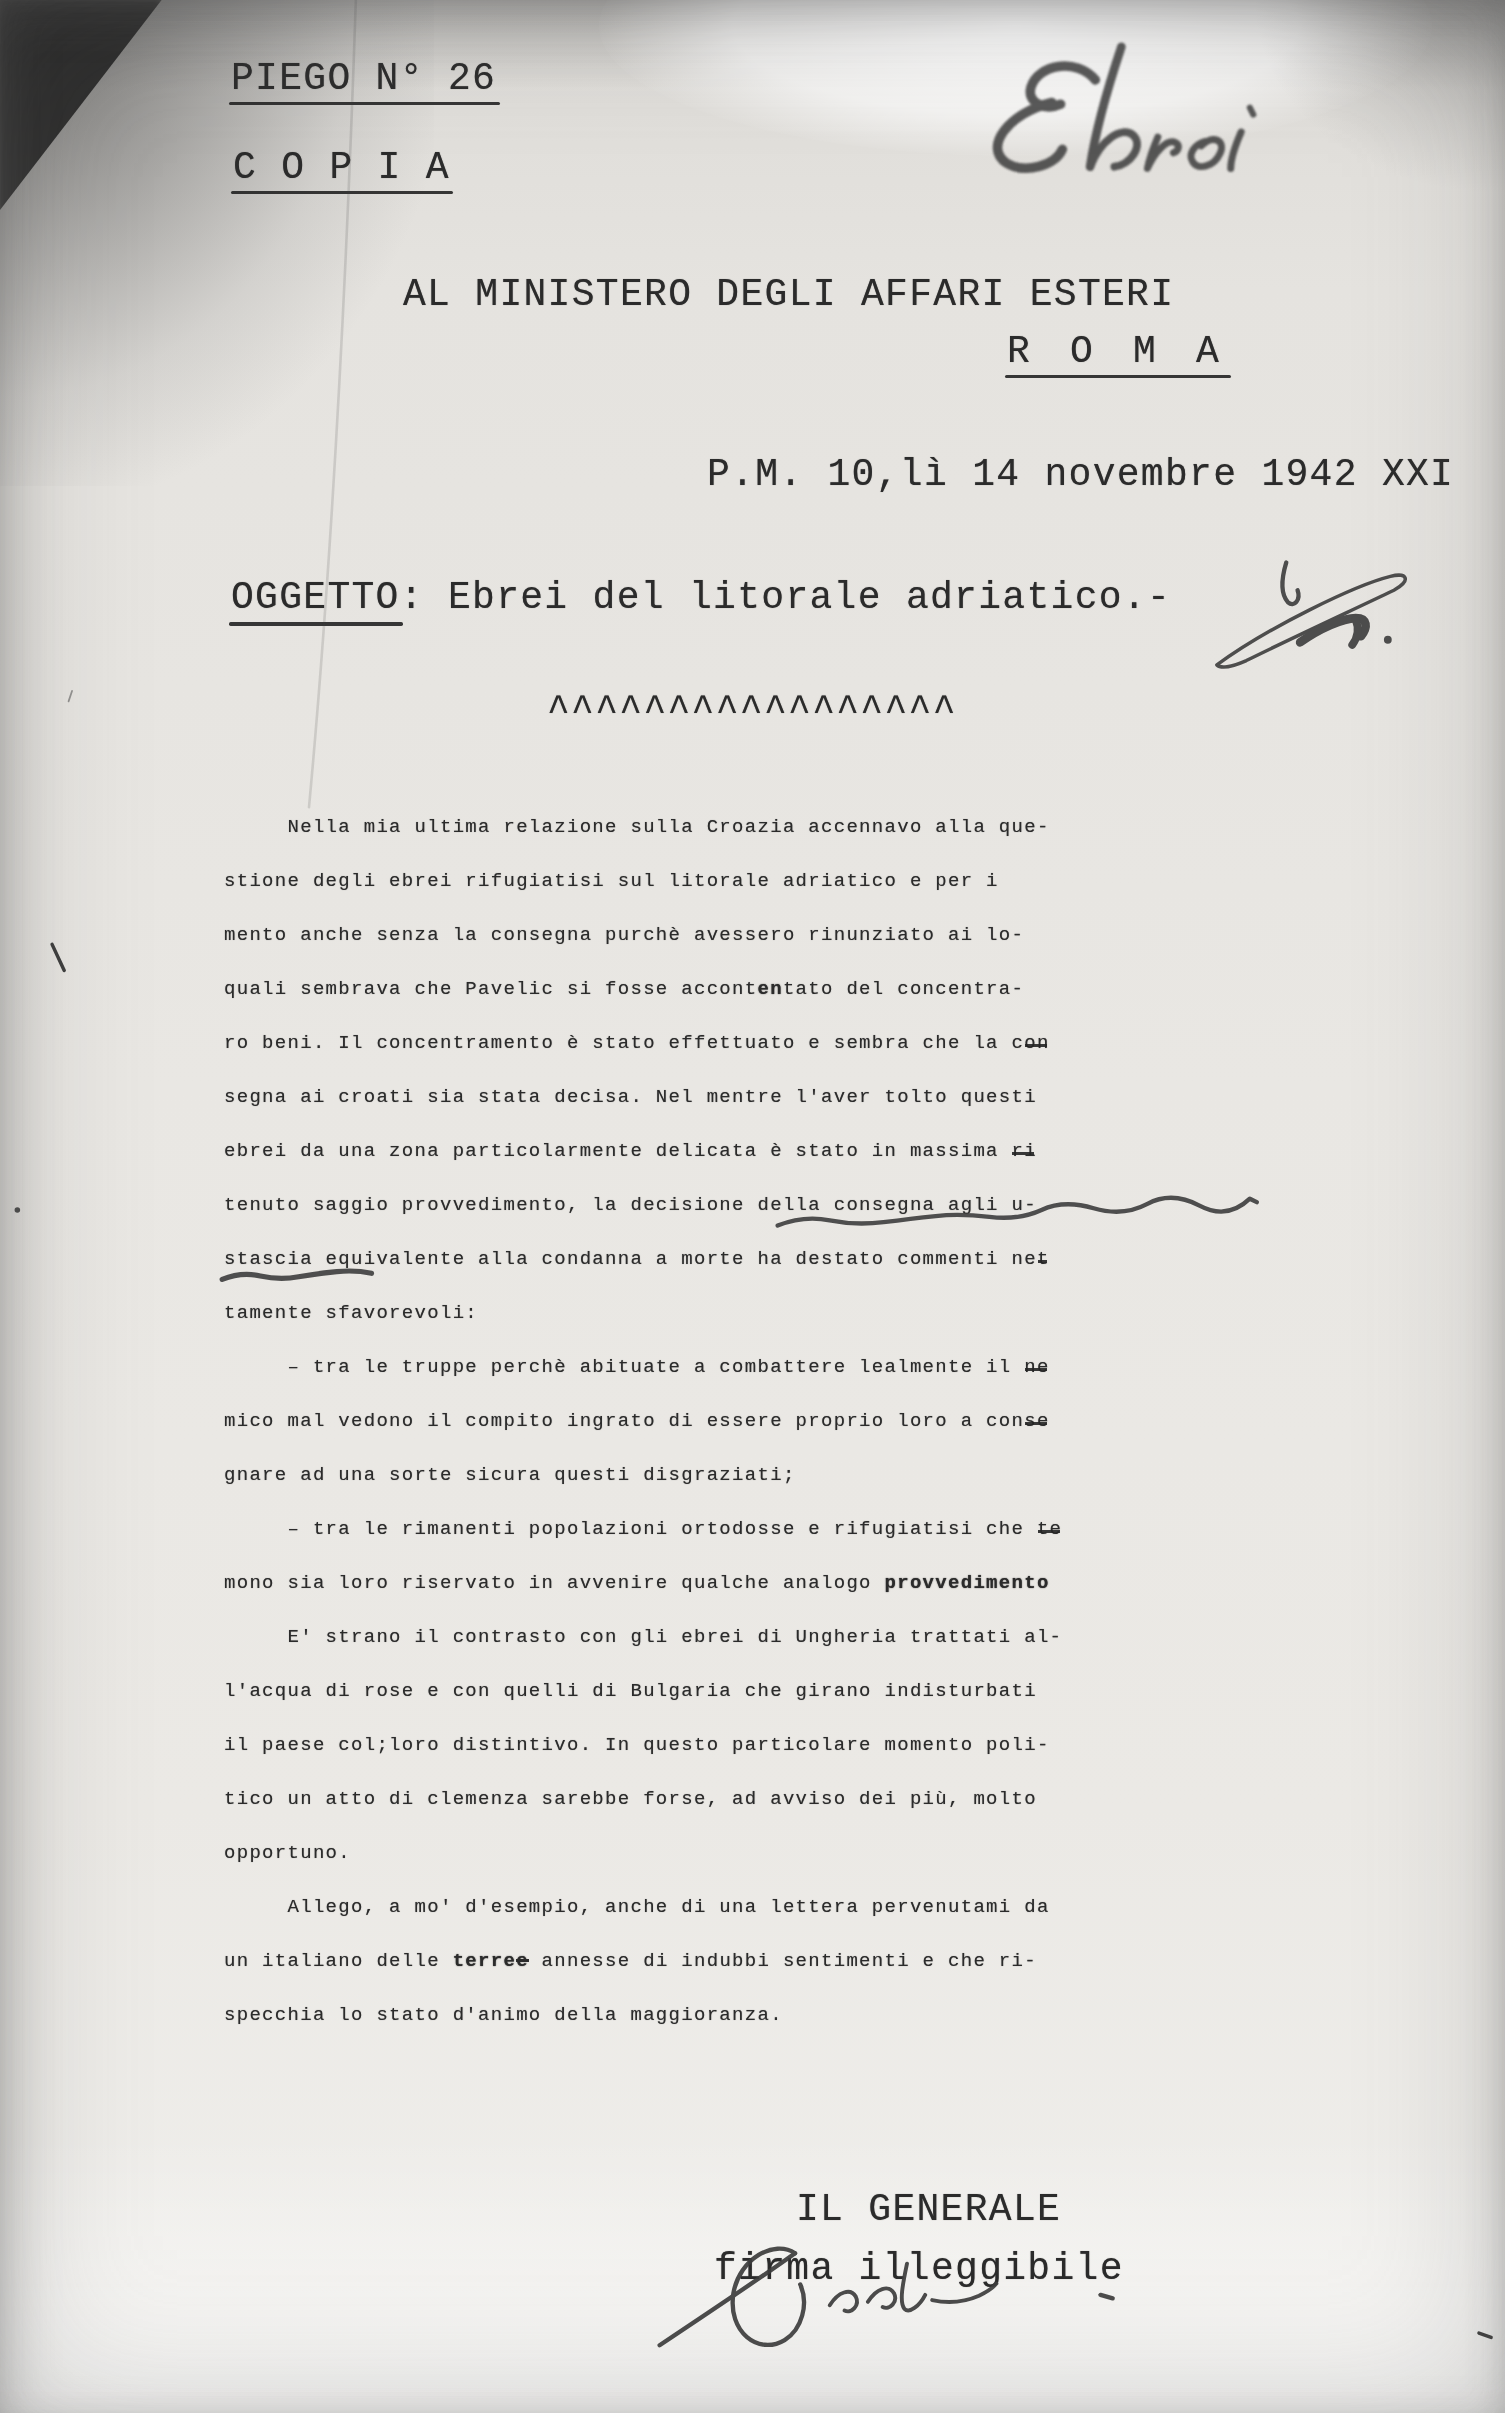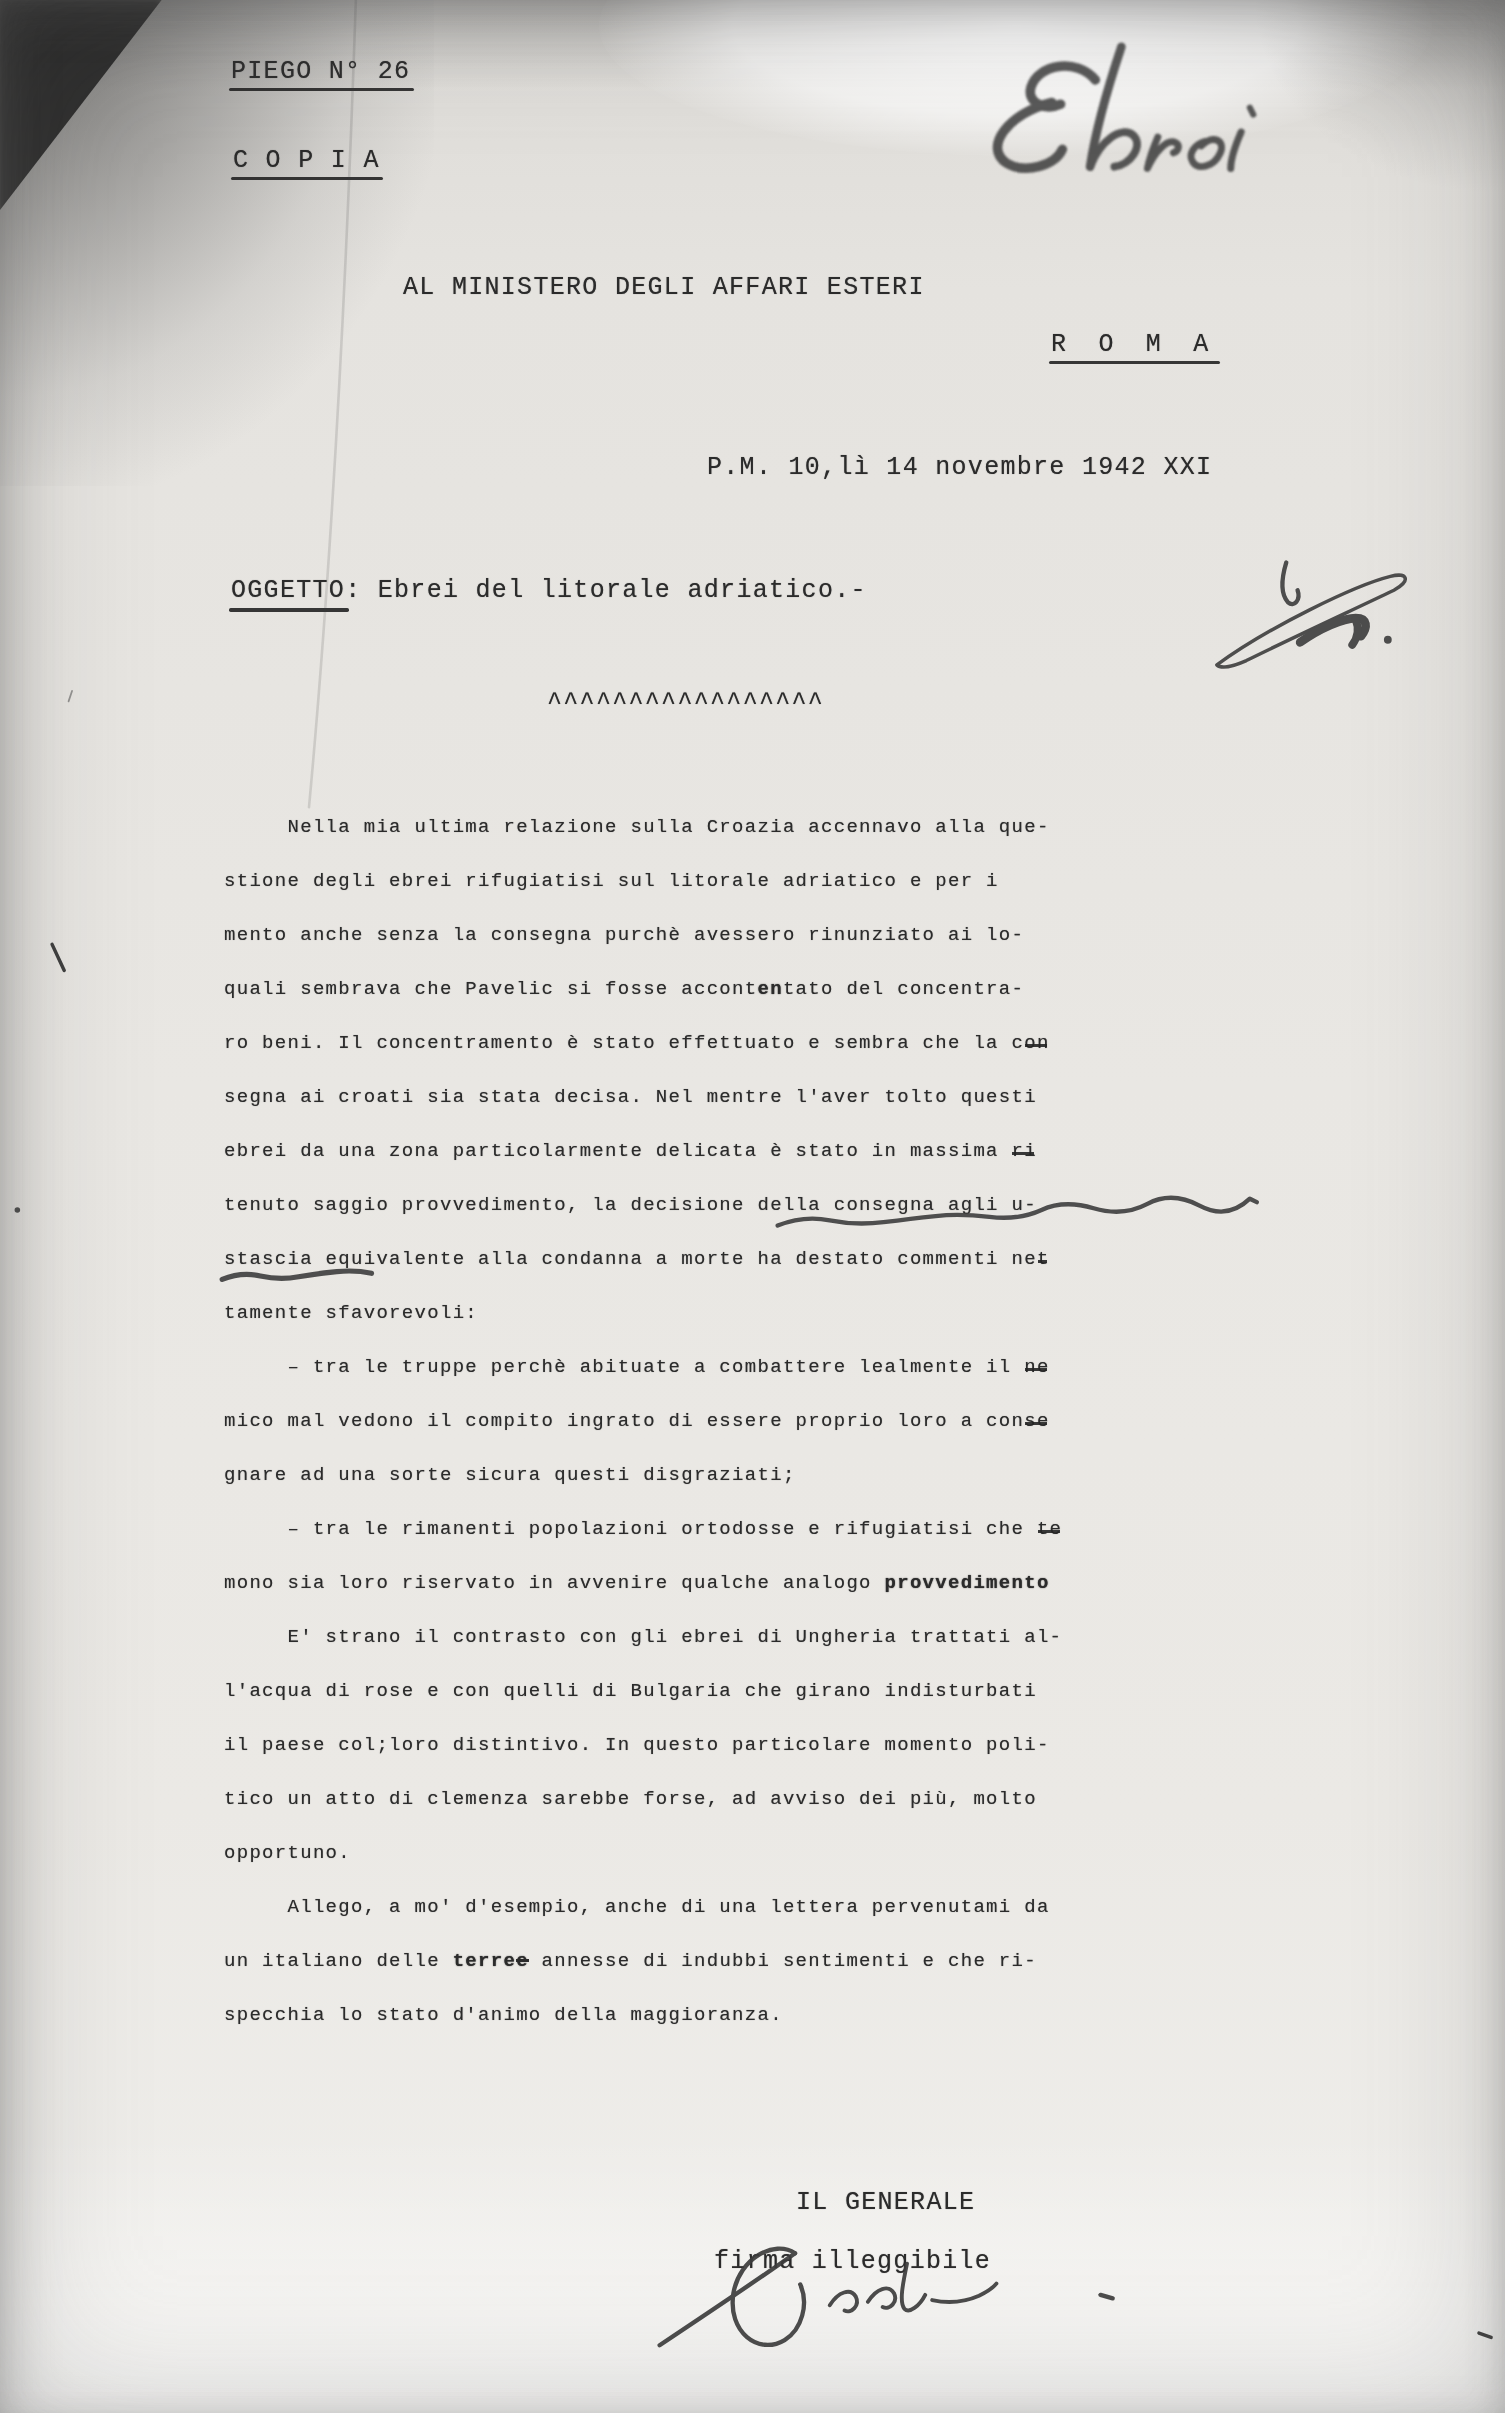--- a/index.html
+++ b/index.html
@@ -24,21 +24,21 @@
     clip-path:polygon(0 0, 100% 0, 0 100%);}
   .shade-top{left:0; top:0; right:0; height:113px;
     background:linear-gradient(180deg, rgba(110,110,110,.32), transparent 80%);}
   .collar{left:599px; top:-104px; width:833px; height:260px; border-radius:50%;
     background:radial-gradient(ellipse at center, rgba(255,255,255,.95) 0%, rgba(255,255,255,.65) 48%, transparent 72%);}
   .shade-tr{right:0; top:0; width:260px; height:200px;
     background:radial-gradient(ellipse at 95% 0%, rgba(85,85,85,.38) 0%, rgba(120,120,120,.15) 45%, transparent 68%);}
   .bottom-light{left:0; right:0; bottom:0; height:278px;
     background:linear-gradient(0deg, rgba(255,255,255,.55), rgba(255,255,255,.25) 60%, transparent);}
 
-  .typed{position:absolute; white-space:pre; font-size:25px; letter-spacing:1.3px;
+  .typed{position:absolute; white-space:pre; font-size:38px; letter-spacing:1.3px;
     text-shadow:0 0 0.9px rgba(25,25,25,.55);}
   .hline{display:inline-block; position:relative; padding-bottom:5.2px;}
   .hline::after{content:""; position:absolute; left:-1.7px; right:-3.5px; bottom:0; height:3.5px;
     background:rgba(30,30,30,.88); border-radius:1.7px;}
   .hline.thick::after{height:4.3px; bottom:-1.7px;}
 
   .bodytext{position:absolute; left:224px; top:800px; width:1233px;}
   .bline{white-space:pre; height:54px; line-height:54px; font-size:19px; letter-spacing:1.3px;
     text-shadow:0 0 0.9px rgba(25,25,25,.5);}
   .bline .u{position:relative;}
@@ -63,21 +63,21 @@
   <div class="shade shade-tl-soft"></div>
   <div class="shade shade-tl-dark"></div>
   <div class="shade bottom-light"></div>
 
   <div class="typed" style="left:231px; top:57px;"><span class="hline">PIEGO N° 26</span></div>
 
   <div class="typed" style="left:233px; top:146px;"><span class="hline">C O P I A</span></div>
 
   <div class="typed" style="left:403px; top:273px;">AL MINISTERO DEGLI AFFARI ESTERI</div>
 
-  <div class="typed" style="left:1007px; top:330px; letter-spacing:8.7px;margin-left:44px;"><span class="hline">R O M A</span></div>
+  <div class="typed" style="left:1007px; top:330px; letter-spacing:8.7px;"><span class="hline">R O M A</span></div>
 
   <div class="typed" style="left:707px; top:453px;">P.M. 10,lì 14 novembre 1942 XXI</div>
 
   <div class="typed" style="left:231px; top:576px;"><span class="hline thick">OGGETTO</span><span>: Ebrei del litorale adriatico.-</span></div>
 
   <div class="typed" style="left:547px; top:689px;">^^^^^^^^^^^^^^^^^</div>
 
   <div class="bodytext">
       <div class="bline"><span>     Nella mia ultima relazione sulla Croazia accennavo alla que-</span></div>
       <div class="bline"><span>stione degli ebrei rifugiatisi sul litorale adriatico e per i</span></div>

